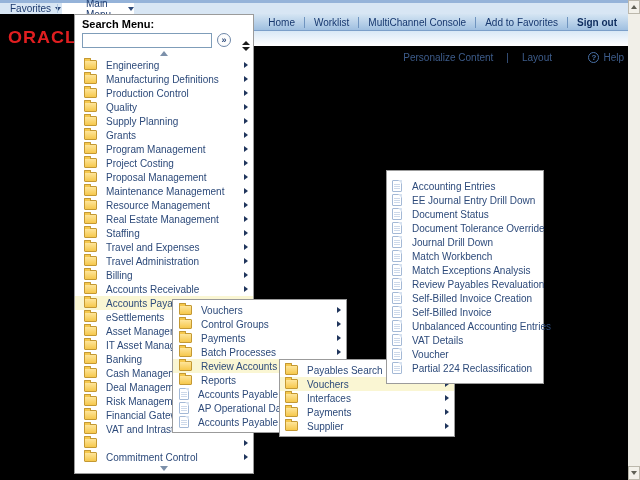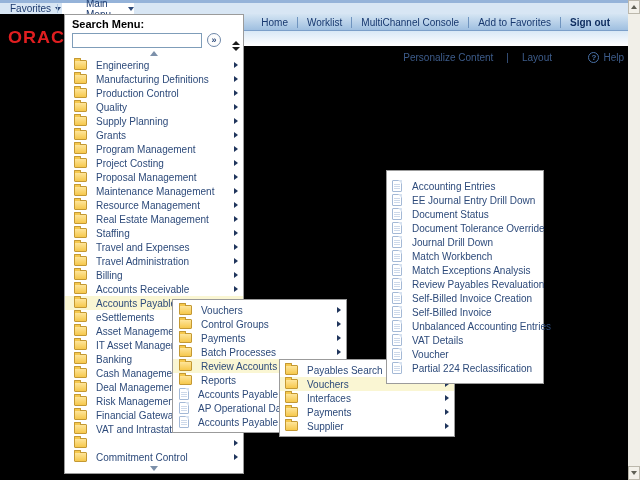--- a/index.html
+++ b/index.html
@@ -15,21 +15,21 @@
   .tab { position:absolute; top:0; height:11px; font-size:10px; color:#1c3a6e;
          display:flex; align-items:center; gap:4px; cursor:pointer; }
   .tab-favorites { left:10px; }
   .tab-sep { position:absolute; left:57px; top:1px; width:1px; height:9px; background:#aec6e0; }
   .tab-mainmenu { left:62px; width:72px; padding-left:24px; background:#ffffff; height:11px; }
   .caret-down { width:0; height:0; border-left:3px solid transparent; border-right:3px solid transparent;
                 border-top:4px solid #2d4a7a; display:inline-block; }
 
   .nav-band { position:absolute; left:242px; top:14px; width:386px; height:17px;
               background:linear-gradient(#d5e5f3,#9fbfe0); border-bottom:1px solid #7b9fc9;
-              display:flex; align-items:center; justify-content:flex-end; padding-right:18px; }
+              display:flex; align-items:center; justify-content:flex-end; padding-right:11px; }
   .nav-link { font-size:10px; color:#17386f; text-decoration:none; cursor:pointer; white-space:nowrap; }
   .nav-link.bold { font-weight:bold; color:#0d2c5e; }
   .nav-sep { width:1px; height:11px; background:#6f94bf; margin:0 9px; }
 
   .fade-band { position:absolute; left:242px; top:31px; width:386px; height:15px;
                background:linear-gradient(#d9e8f6,#ffffff); }
 
   .oracle-logo { position:absolute; left:8px; top:27px; font-size:18px; font-weight:bold;
                  color:#e01e20; letter-spacing:1px; font-family:"Liberation Sans",sans-serif;
                  transform:scaleY(0.95); }
@@ -47,21 +47,21 @@
   .sb-btn { position:absolute; left:0; width:12px; height:14px; background:#f3f1ea;
             border:1px solid #bcb8ac; display:flex; align-items:center; justify-content:center; }
   .sb-up { top:0; } .sb-down { bottom:0; }
   .tri-up-sm { width:0; height:0; border-left:3px solid transparent; border-right:3px solid transparent;
                border-bottom:4px solid #5f5f54; }
   .tri-down-sm { width:0; height:0; border-left:3px solid transparent; border-right:3px solid transparent;
                  border-top:4px solid #5f5f54; }
 
   
   .panel { position:absolute; background:#ffffff; border:1px solid #9b9b9b; }
-  .panel1 { left:64px; top:14px; width:180px; height:460px; z-index:10; padding-top:2px; }
+  .panel1 { left:74px; top:14px; width:180px; height:460px; z-index:10; padding-top:2px; }
   .panel2 { left:172px; top:299px; width:175px; height:134px; z-index:11; padding-top:3px; }
   .panel3 { left:279px; top:359px; width:176px; height:78px; z-index:12; padding-top:3px; }
   .panel4 { left:386px; top:170px; width:158px; height:214px; z-index:13; padding-top:8px; }
 
   .search-label { font-size:11px; font-weight:bold; color:#000000; padding:1px 0 1px 7px; height:14px; }
   .search-row { display:flex; align-items:center; padding-left:7px; height:18px; }
   .search-input { width:130px; height:15px; border:1px solid #7f9db9; font-size:10px; padding:0 2px;
                   font-family:"Liberation Sans",sans-serif; }
   .go-btn { width:14px; height:14px; margin-left:5px; border:1px solid #6e87a8; border-radius:50%;
             font-size:9px; font-weight:bold; color:#2d4a7a; line-height:12px; text-align:center;

